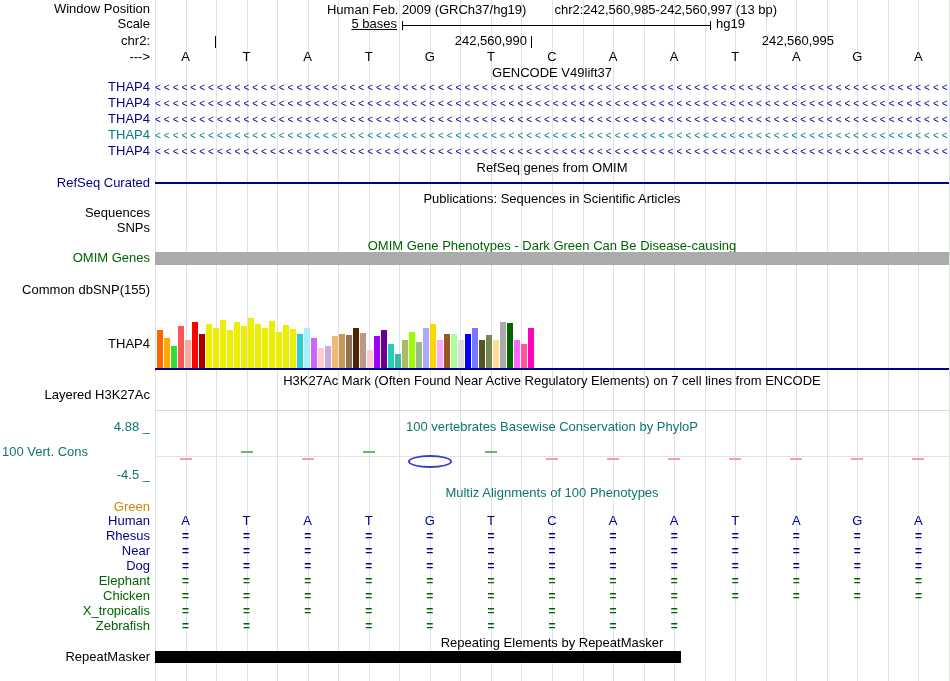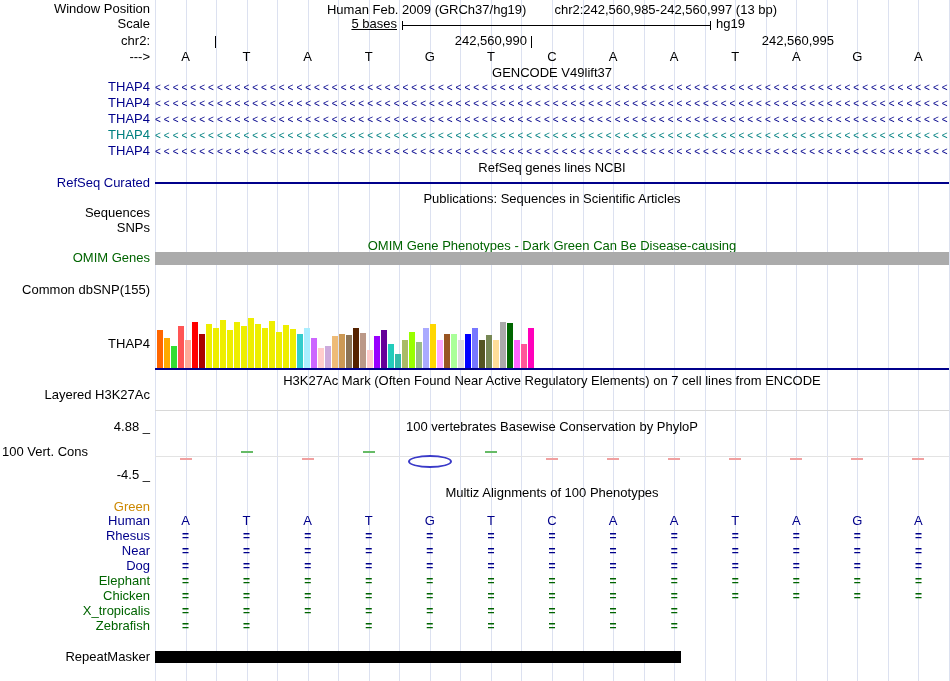--- a/index.html
+++ b/index.html
@@ -1,21 +1,21 @@
 <!DOCTYPE html>
 <html><head>
 <meta charset="utf-8">
 <style>
   html,body{margin:0;padding:0;background:#fff;}
   #screen{position:relative;width:950px;height:681px;background:#fff;overflow:hidden;
           font-family:"Liberation Sans",sans-serif;font-size:13px;color:#000;}
   .lbl{position:absolute;left:0;width:150px;text-align:right;height:14px;line-height:14px;white-space:nowrap;}
   .lbl.leftalign{text-align:left;padding-left:2px;}
   .title{position:absolute;left:155px;width:794px;text-align:center;height:14px;line-height:14px;white-space:nowrap;}
-  .navy{color:#00008B}.dkgreen{color:#006400}.blue{color:#000000}.orange{color:#CC8800}
+  .navy{color:#00008B}.dkgreen{color:#006400}.blue{color:#0f766e}.orange{color:#CC8800}
   .gridline{position:absolute;top:0;height:681px;width:1px;background:#DCE1F0;}
   .header-line{position:absolute;left:155px;top:2px;width:794px;display:flex;justify-content:center;gap:28px;height:15px;line-height:15px;}
   .hline{position:absolute;background:#000;}
   .tick{position:absolute;width:1px;height:12px;background:#000;}
   .base{position:absolute;text-align:center;height:14px;line-height:14px;font-size:13px;}
   .arrow-line{position:absolute;left:155px;width:794px;height:16px;line-height:16px;overflow:hidden;
               letter-spacing:3px;font-size:10px;white-space:nowrap;}
   .bar{position:absolute;}
   #gtex-bars{position:absolute;left:157px;top:316px;height:52px;display:flex;align-items:flex-end;gap:1px;}
   .gtex-bar{width:6px;}
@@ -102,21 +102,21 @@
       <div class="lbl" style="top: 96px; color: rgb(0, 0, 139);">THAP4</div>
       <div class="arrow-line" style="top: 96px; color: rgb(0, 0, 139);">&lt;&lt;&lt;&lt;&lt;&lt;&lt;&lt;&lt;&lt;&lt;&lt;&lt;&lt;&lt;&lt;&lt;&lt;&lt;&lt;&lt;&lt;&lt;&lt;&lt;&lt;&lt;&lt;&lt;&lt;&lt;&lt;&lt;&lt;&lt;&lt;&lt;&lt;&lt;&lt;&lt;&lt;&lt;&lt;&lt;&lt;&lt;&lt;&lt;&lt;&lt;&lt;&lt;&lt;&lt;&lt;&lt;&lt;&lt;&lt;&lt;&lt;&lt;&lt;&lt;&lt;&lt;&lt;&lt;&lt;&lt;&lt;&lt;&lt;&lt;&lt;&lt;&lt;&lt;&lt;&lt;&lt;&lt;&lt;&lt;&lt;&lt;&lt;&lt;&lt;&lt;&lt;&lt;&lt;&lt;&lt;&lt;&lt;&lt;&lt;&lt;&lt;&lt;&lt;&lt;&lt;&lt;&lt;&lt;&lt;&lt;&lt;&lt;&lt;&lt;&lt;&lt;&lt;&lt;&lt;&lt;&lt;&lt;&lt;&lt;&lt;&lt;&lt;&lt;&lt;&lt;&lt;&lt;&lt;&lt;&lt;&lt;&lt;&lt;&lt;&lt;&lt;&lt;&lt;&lt;&lt;&lt;&lt;&lt;&lt;</div>
       <div class="lbl" style="top: 112px; color: rgb(0, 0, 139);">THAP4</div>
       <div class="arrow-line" style="top: 112px; color: rgb(0, 0, 139);">&lt;&lt;&lt;&lt;&lt;&lt;&lt;&lt;&lt;&lt;&lt;&lt;&lt;&lt;&lt;&lt;&lt;&lt;&lt;&lt;&lt;&lt;&lt;&lt;&lt;&lt;&lt;&lt;&lt;&lt;&lt;&lt;&lt;&lt;&lt;&lt;&lt;&lt;&lt;&lt;&lt;&lt;&lt;&lt;&lt;&lt;&lt;&lt;&lt;&lt;&lt;&lt;&lt;&lt;&lt;&lt;&lt;&lt;&lt;&lt;&lt;&lt;&lt;&lt;&lt;&lt;&lt;&lt;&lt;&lt;&lt;&lt;&lt;&lt;&lt;&lt;&lt;&lt;&lt;&lt;&lt;&lt;&lt;&lt;&lt;&lt;&lt;&lt;&lt;&lt;&lt;&lt;&lt;&lt;&lt;&lt;&lt;&lt;&lt;&lt;&lt;&lt;&lt;&lt;&lt;&lt;&lt;&lt;&lt;&lt;&lt;&lt;&lt;&lt;&lt;&lt;&lt;&lt;&lt;&lt;&lt;&lt;&lt;&lt;&lt;&lt;&lt;&lt;&lt;&lt;&lt;&lt;&lt;&lt;&lt;&lt;&lt;&lt;&lt;&lt;&lt;&lt;&lt;&lt;&lt;&lt;&lt;&lt;&lt;&lt;</div>
       <div class="lbl" style="top: 128px; color: rgb(0, 128, 128);">THAP4</div>
       <div class="arrow-line" style="top: 128px; color: rgb(0, 128, 128);">&lt;&lt;&lt;&lt;&lt;&lt;&lt;&lt;&lt;&lt;&lt;&lt;&lt;&lt;&lt;&lt;&lt;&lt;&lt;&lt;&lt;&lt;&lt;&lt;&lt;&lt;&lt;&lt;&lt;&lt;&lt;&lt;&lt;&lt;&lt;&lt;&lt;&lt;&lt;&lt;&lt;&lt;&lt;&lt;&lt;&lt;&lt;&lt;&lt;&lt;&lt;&lt;&lt;&lt;&lt;&lt;&lt;&lt;&lt;&lt;&lt;&lt;&lt;&lt;&lt;&lt;&lt;&lt;&lt;&lt;&lt;&lt;&lt;&lt;&lt;&lt;&lt;&lt;&lt;&lt;&lt;&lt;&lt;&lt;&lt;&lt;&lt;&lt;&lt;&lt;&lt;&lt;&lt;&lt;&lt;&lt;&lt;&lt;&lt;&lt;&lt;&lt;&lt;&lt;&lt;&lt;&lt;&lt;&lt;&lt;&lt;&lt;&lt;&lt;&lt;&lt;&lt;&lt;&lt;&lt;&lt;&lt;&lt;&lt;&lt;&lt;&lt;&lt;&lt;&lt;&lt;&lt;&lt;&lt;&lt;&lt;&lt;&lt;&lt;&lt;&lt;&lt;&lt;&lt;&lt;&lt;&lt;&lt;&lt;&lt;</div>
       <div class="lbl" style="top: 144px; color: rgb(0, 0, 139);">THAP4</div>
       <div class="arrow-line" style="top: 144px; color: rgb(0, 0, 139);">&lt;&lt;&lt;&lt;&lt;&lt;&lt;&lt;&lt;&lt;&lt;&lt;&lt;&lt;&lt;&lt;&lt;&lt;&lt;&lt;&lt;&lt;&lt;&lt;&lt;&lt;&lt;&lt;&lt;&lt;&lt;&lt;&lt;&lt;&lt;&lt;&lt;&lt;&lt;&lt;&lt;&lt;&lt;&lt;&lt;&lt;&lt;&lt;&lt;&lt;&lt;&lt;&lt;&lt;&lt;&lt;&lt;&lt;&lt;&lt;&lt;&lt;&lt;&lt;&lt;&lt;&lt;&lt;&lt;&lt;&lt;&lt;&lt;&lt;&lt;&lt;&lt;&lt;&lt;&lt;&lt;&lt;&lt;&lt;&lt;&lt;&lt;&lt;&lt;&lt;&lt;&lt;&lt;&lt;&lt;&lt;&lt;&lt;&lt;&lt;&lt;&lt;&lt;&lt;&lt;&lt;&lt;&lt;&lt;&lt;&lt;&lt;&lt;&lt;&lt;&lt;&lt;&lt;&lt;&lt;&lt;&lt;&lt;&lt;&lt;&lt;&lt;&lt;&lt;&lt;&lt;&lt;&lt;&lt;&lt;&lt;&lt;&lt;&lt;&lt;&lt;&lt;&lt;&lt;&lt;&lt;&lt;&lt;&lt;&lt;</div>
     </div>
 
-  <div class="title" style="top:161px">RefSeq genes lines NCBI</div>
+  <div class="title" style="top:161px">RefSeq genes from OMIM</div>
   <div class="lbl navy" style="top:176px">RefSeq Curated</div>
   <div class="bar" style="left:155px;top:182px;width:794px;height:2px;background:#00008B;"></div>
 
   <div class="title" style="top:192px">Publications: Sequences in Scientific Articles</div>
   <div class="lbl" style="top:206px">Sequences</div>
   <div class="lbl" style="top:221px">SNPs</div>
 
   <div class="title dkgreen" style="top:239px">OMIM Gene Phenotypes - Dark Green Can Be Disease-causing</div>
   <div class="lbl dkgreen" style="top:251px">OMIM Genes</div>
   <div class="bar" style="left:155px;top:252px;width:794px;height:13px;background:#ABABAB;"></div>
@@ -308,16 +308,17 @@
       <div class="mz-mark" style="left: 155px; width: 61.0769px; top: 619px; color: rgb(0, 100, 0);">=</div>
       <div class="mz-mark" style="left: 216.077px; width: 61.0769px; top: 619px; color: rgb(0, 100, 0);">=</div>
       <div class="mz-mark" style="left: 338.231px; width: 61.0769px; top: 619px; color: rgb(0, 100, 0);">=</div>
       <div class="mz-mark" style="left: 399.308px; width: 61.0769px; top: 619px; color: rgb(0, 100, 0);">=</div>
       <div class="mz-mark" style="left: 460.385px; width: 61.0769px; top: 619px; color: rgb(0, 100, 0);">=</div>
       <div class="mz-mark" style="left: 521.462px; width: 61.0769px; top: 619px; color: rgb(0, 100, 0);">=</div>
       <div class="mz-mark" style="left: 582.538px; width: 61.0769px; top: 619px; color: rgb(0, 100, 0);">=</div>
       <div class="mz-mark" style="left: 643.615px; width: 61.0769px; top: 619px; color: rgb(0, 100, 0);">=</div>
     </div>
 
+  <div class="title" style="top:636px">Repeating Elements by RepeatMasker</div>
   <div class="lbl" style="top:650px">RepeatMasker</div>
   <div class="bar" id="repeat-bar" style="left: 155px; top: 651px; width: 526px; height: 12px; background: rgb(0, 0, 0);"></div>
 
 </div>
 
 </body></html>

